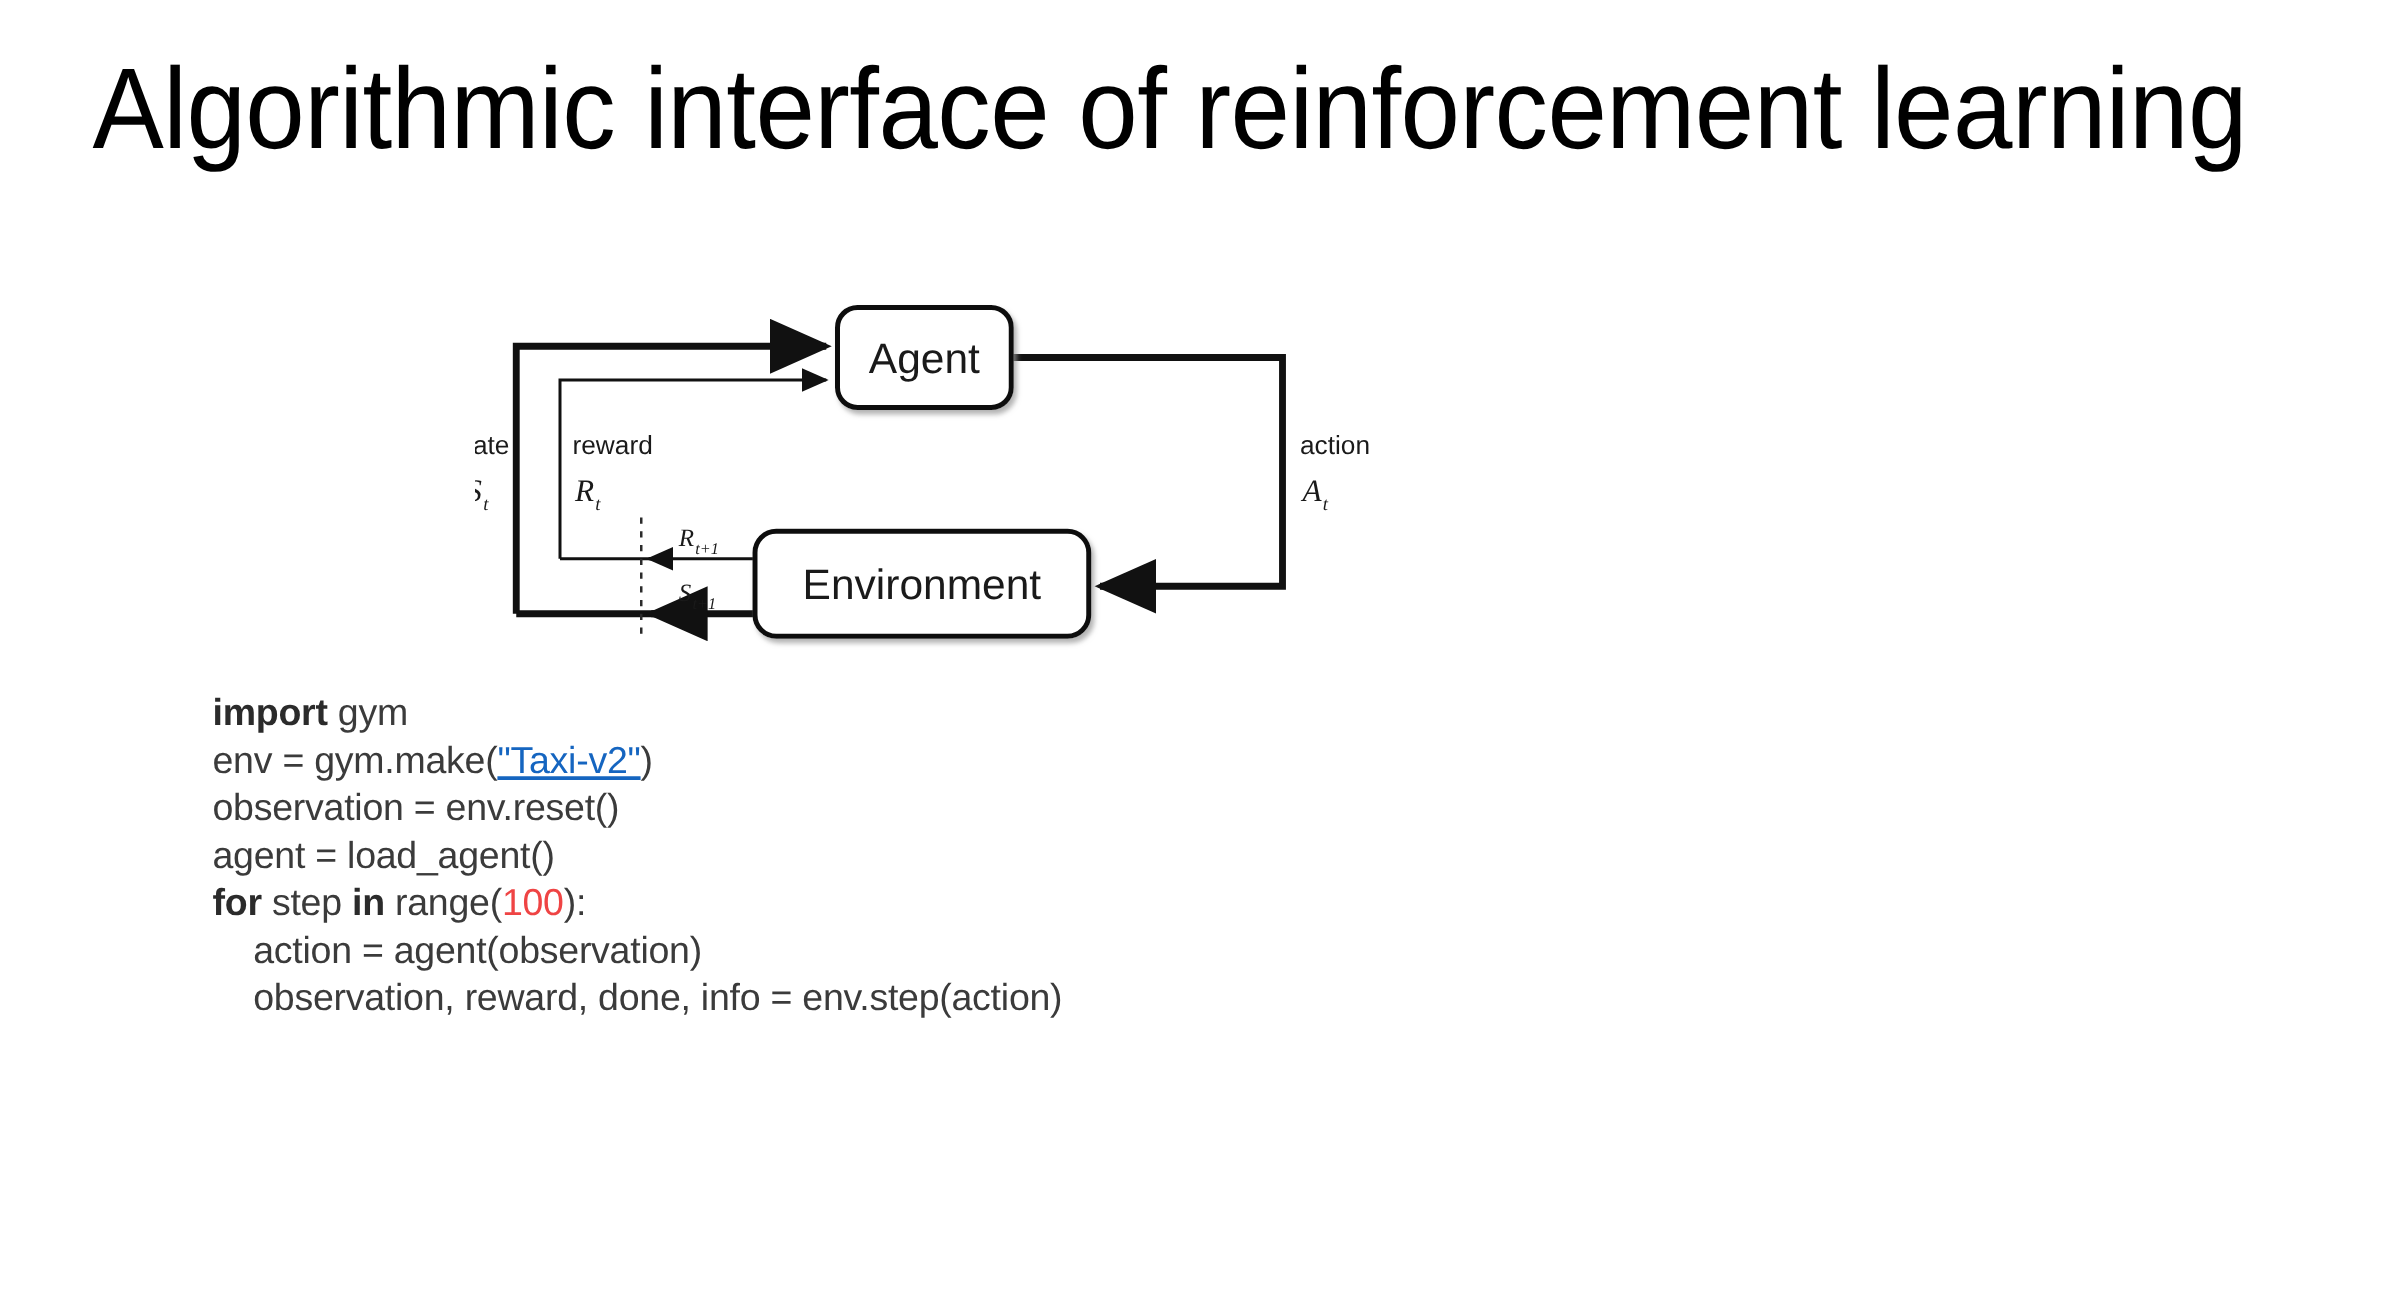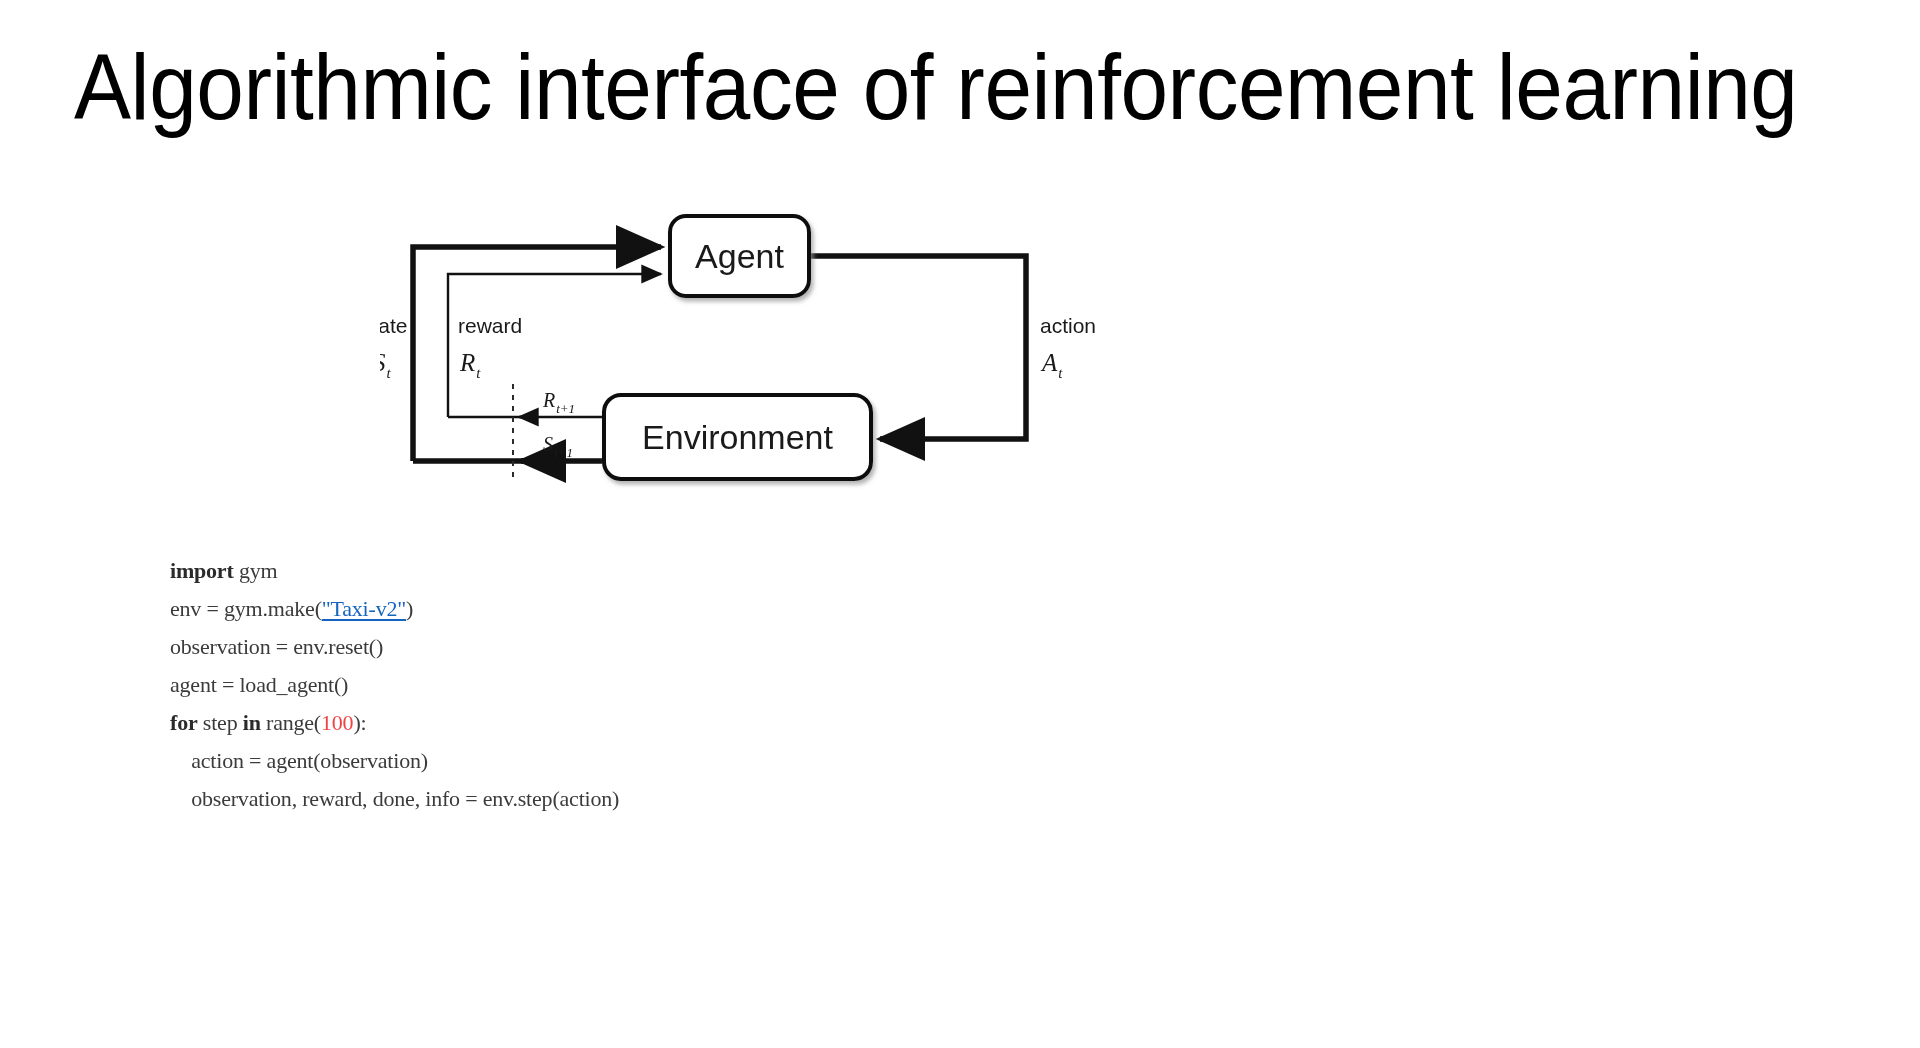--- a/index.html
+++ b/index.html
@@ -30,21 +30,21 @@
     color: #000000;
     white-space: nowrap;
     transform: scaleX(0.93);
     transform-origin: left top;
   }
 
   
   #rl-diagram {
     position: absolute;
     left: 380px;
-    top: 199px;
+    top: 229px;
     width: 780px;
     height: 300px;
   }
   #rl-diagram svg { display: block; }
 
   .dg-box-label {
     font-family: "Liberation Sans", sans-serif;
     font-size: 34px;
     fill: #1a1a1a;
   }
@@ -76,22 +76,22 @@
     font-style: italic;
     font-size: 13px;
     fill: #1a1a1a;
   }
 
   
   #code-block {
     position: absolute;
     left: 170px;
     top: 552px;
-    font-family: Liberation Serif, serif;
-    font-size: 22px;
+    font-family: Liberation Sans, sans-serif;
+    font-size: 30px;
     line-height: 38px;
     color: #3b3b3b;
     white-space: pre;
     letter-spacing: -0.2px;
   }
   #code-block .ln { display: block; height: 38px; }
   .kw   { font-weight: bold; color: #2b2b2b; }
   .num  { color: #ef4444; }
   .link { color: #1565C0; text-decoration: underline; text-underline-offset: 3px; }
   .plain{ color: #3b3b3b; }

